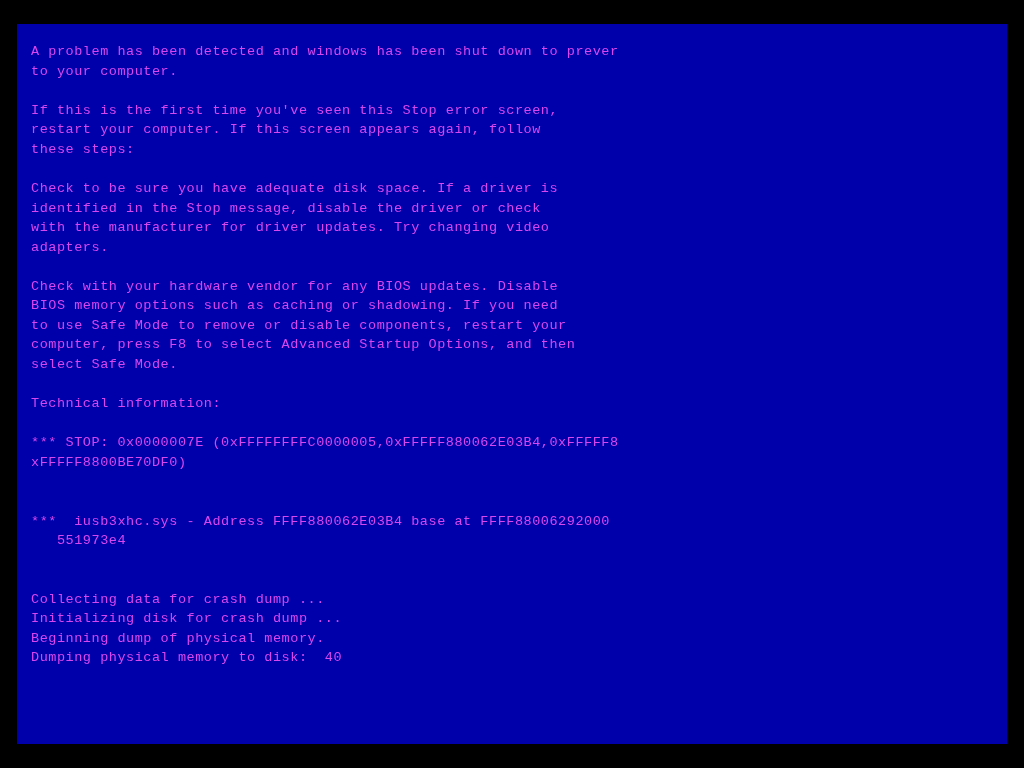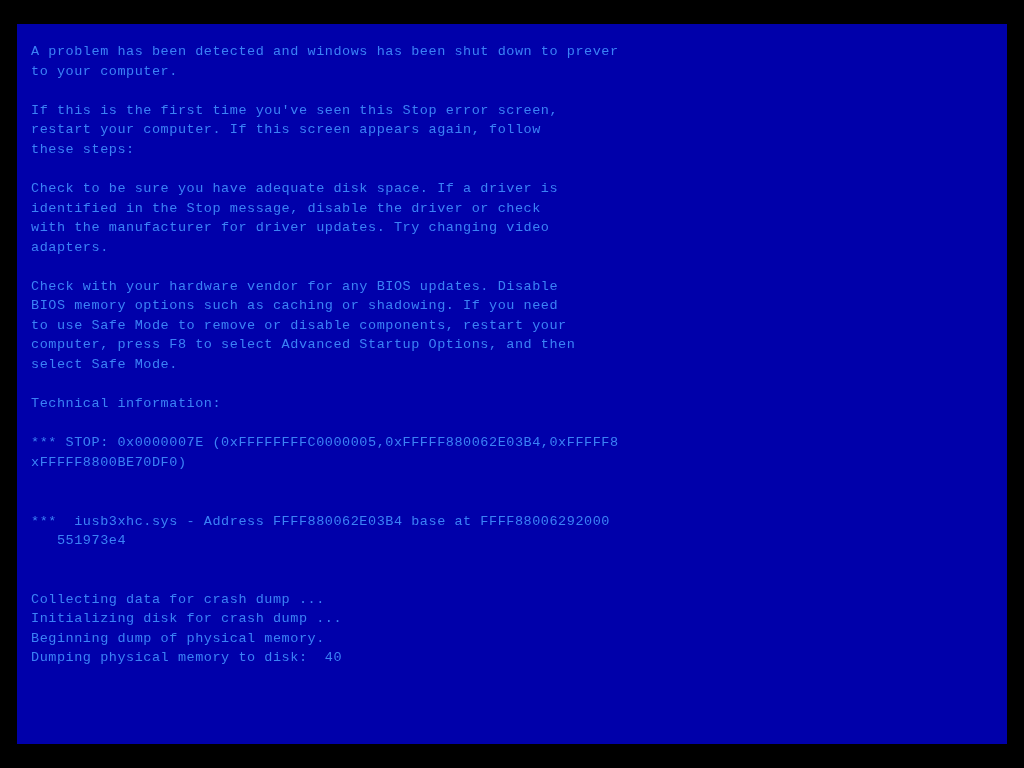--- a/index.html
+++ b/index.html
@@ -18,21 +18,21 @@
       justify-content: center;
     }
 
     .bsod-screen {
       background-color: #0000aa;
       width: 990px;
       height: 720px;
       padding: 18px 14px 14px 14px;
       font-family: 'Courier New', Courier, monospace;
       font-size: 13.5px;
-      color: #3b82f6;
+      color: #d946ef;
       line-height: 1.45;
       letter-spacing: 0.04em;
       overflow: hidden;
       position: relative;
     }
 
     .bsod-text {
       white-space: pre-wrap;
       word-break: break-all;
     }

